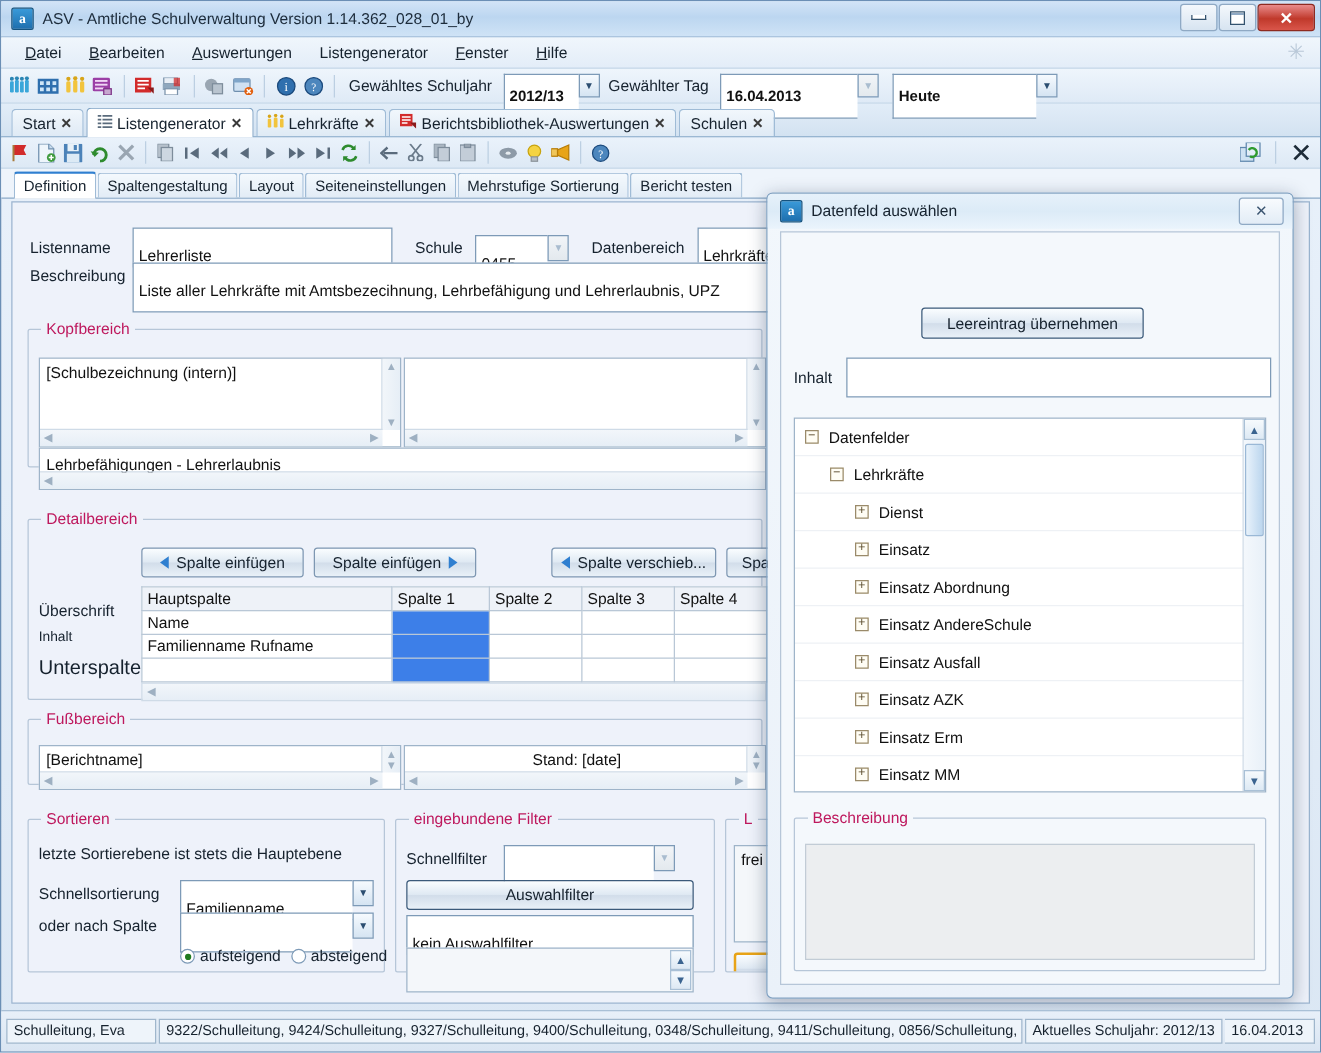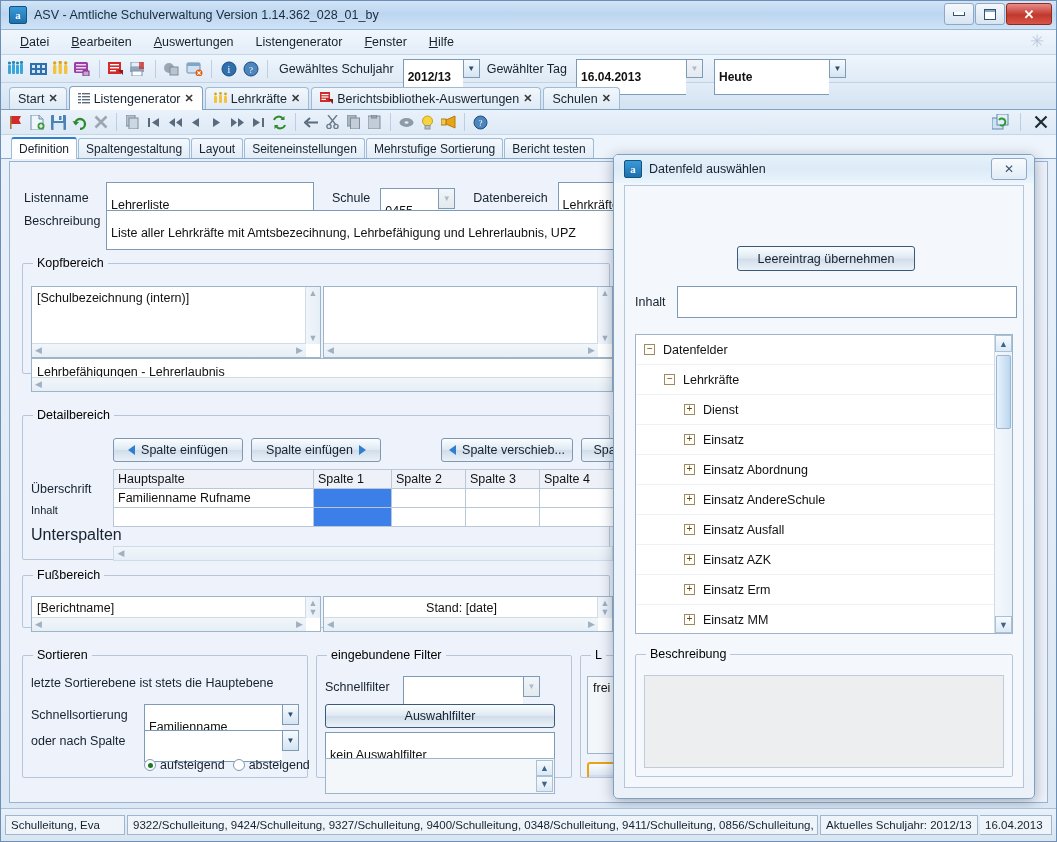--- a/index.html
+++ b/index.html
@@ -126,21 +126,21 @@
   }
   .row{display:flex;align-items:center;}
   .lbl{font-size:12.5px;color:#16222e;}
   .inp{
     border:1px solid #7d9ab7;background:#fff;font-size:12.5px;color:#111;
     padding:15px 4px;box-sizing:border-box;font-family:"Liberation Sans",sans-serif;
   }
   fieldset.grp{
     border:1px solid #b6c6d8;border-radius:2px;margin:0;padding:4px 8px 8px 8px;
   }
-  fieldset.grp > legend{font-size:12.5px;color:#000000;padding:0 4px;margin-left:2px;}
+  fieldset.grp > legend{font-size:12.5px;color:#be185d;padding:0 4px;margin-left:2px;}
   
   .sbox{position:relative;background:#fff;border:1px solid #9eb4c9;box-sizing:border-box;}
   .sbox .txt{padding:4px 5px;font-size:12.5px;color:#111;}
   .vsb{
     position:absolute;right:0;top:0;bottom:13px;width:14px;
     background:linear-gradient(90deg,#f2f6fa,#e6eef6);border-left:1px solid #cfdbe7;
   }
   .hsb{
     position:absolute;left:0;right:14px;bottom:0;height:13px;
     background:linear-gradient(180deg,#f2f6fa,#e6eef6);border-top:1px solid #cfdbe7;
@@ -708,20 +708,27 @@
       <div style="position:absolute;left:8px;top:104px;font-size:16px;color:#16222e;">Unterspalten</div>
 
       <table class="gtable" style="position:absolute;left:90px;top:47px;width:500px;">
         <tbody>
             <tr>
           <th style="width:200px;">Hauptspalte</th>
           <th style="width:78px;">Spalte 1</th>
           <th style="width:74px;">Spalte 2</th>
           <th style="width:74px;">Spalte 3</th>
           <th style="width:74px;">Spalte 4</th>
+        </tr>
+        <tr>
+          <td>Name</td>
+          <td class="sel"></td>
+          <td></td>
+          <td></td>
+          <td></td>
         </tr>
         <tr>
           <td>Familienname Rufname</td>
           <td class="sel"></td>
           <td></td>
           <td></td>
           <td></td>
         </tr>
         <tr>
           <td></td>

